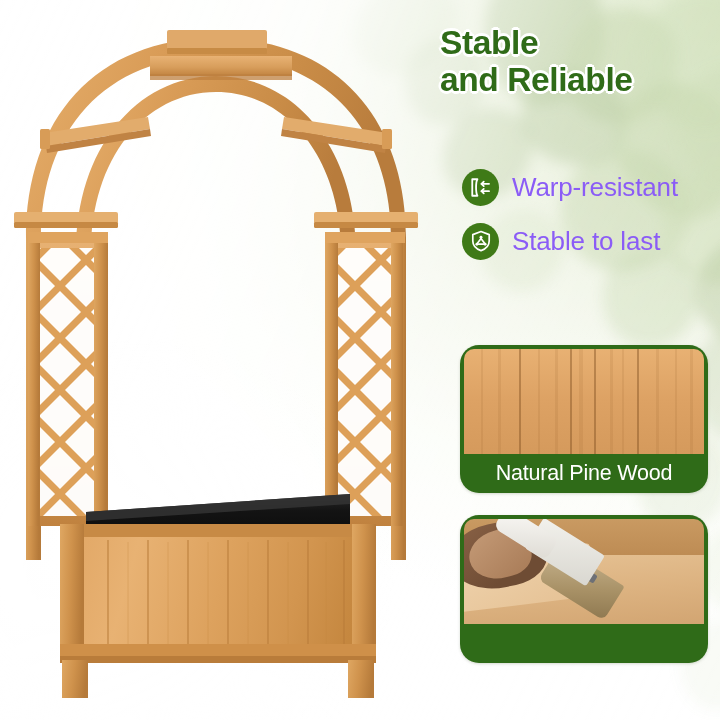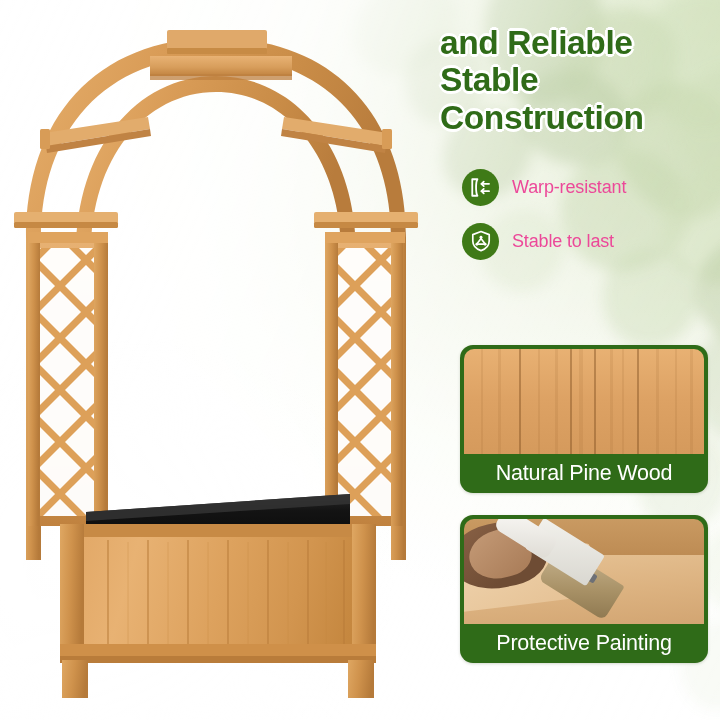--- a/index.html
+++ b/index.html
@@ -55,27 +55,27 @@
   #headline .hl { display:block; white-space:nowrap; }
 
   #features { position:absolute; left:30px; top:160px; width:258px; }
   .feat { display:flex; align-items:center; height:54px; }
   .feat-ic {
     width:37px; height:37px; border-radius:50%;
     background:#3f7a17; flex:0 0 37px;
     display:flex; align-items:center; justify-content:center;
   }
   .feat-tx {
-    margin-left:13px; font-size:18px; color:#ec4899;
+    margin-left:13px; font-size:26px; color:#8b5cf6;
     white-space:nowrap; letter-spacing:-.15px;
   }
 
   .card {
     position:absolute; left:28px; width:248px; height:148px;
-    border-radius:13px; background:#2f6b18; overflow:hidden;
+    border-radius:19px; background:#2f6b18; overflow:hidden;
     box-shadow:0 1px 3px rgba(60,80,40,.22);
   }
   #card-wood  { top:345px; }
   #card-paint { top:515px; }
   .card-media { position:absolute; left:4px; top:4px; right:4px; height:105px; border-radius:10px 10px 0 0; overflow:hidden; }
   .card-label {
     position:absolute; left:0; right:0; bottom:0; height:39px;
     display:flex; align-items:center; justify-content:center;
     color:#ffffff; font-size:21.5px; letter-spacing:-.2px; white-space:nowrap;
   }
@@ -286,23 +286,22 @@
       <g>
         <rect x="62" y="660" width="26" height="38" fill="url(#gw2)"></rect>
         <rect x="348" y="660" width="26" height="38" fill="url(#gw2)"></rect>
       </g>
     </svg>
   </div>
 
   <div id="right">
 
     <div id="headline">
+      <span class="hl">Stable</span>
       <span class="hl">and Reliable</span>
-      <span class="hl">Stable</span>
-      <span class="hl">Construction</span>
     </div>
 
     <div id="features">
 
       <div class="feat">
         <span class="feat-ic">
           <svg width="23" height="23" viewBox="0 0 24 24" fill="none" stroke="#ffffff" stroke-width="1.9" stroke-linecap="round" stroke-linejoin="round">
             <path d="M3.4 3.4 h5.4 c-1.9 2.9 -1.9 14.3 0 17.2 H3.4 Z" fill="none"></path>
             <line x1="20.9" y1="8.2" x2="13.1" y2="8.2"></line>
             <polyline points="15.4,5.9 13.0,8.2 15.4,10.5"></polyline>
@@ -356,17 +355,16 @@
         <div class="ph-wall"></div>
         <div class="ph-board"></div>
         <div class="ph-board2"></div>
         <div class="ph-hand"></div>
         <div class="ph-hand2"></div>
         <div class="ph-bristle"></div>
         <div class="ph-band"></div>
         <div class="ph-ferrule"></div>
         <div class="ph-handle"></div>
       </div>
-      <div class="card-label">Protective Painting</div>
     </div>
 
   </div>
 </div>
 
 </body></html>

